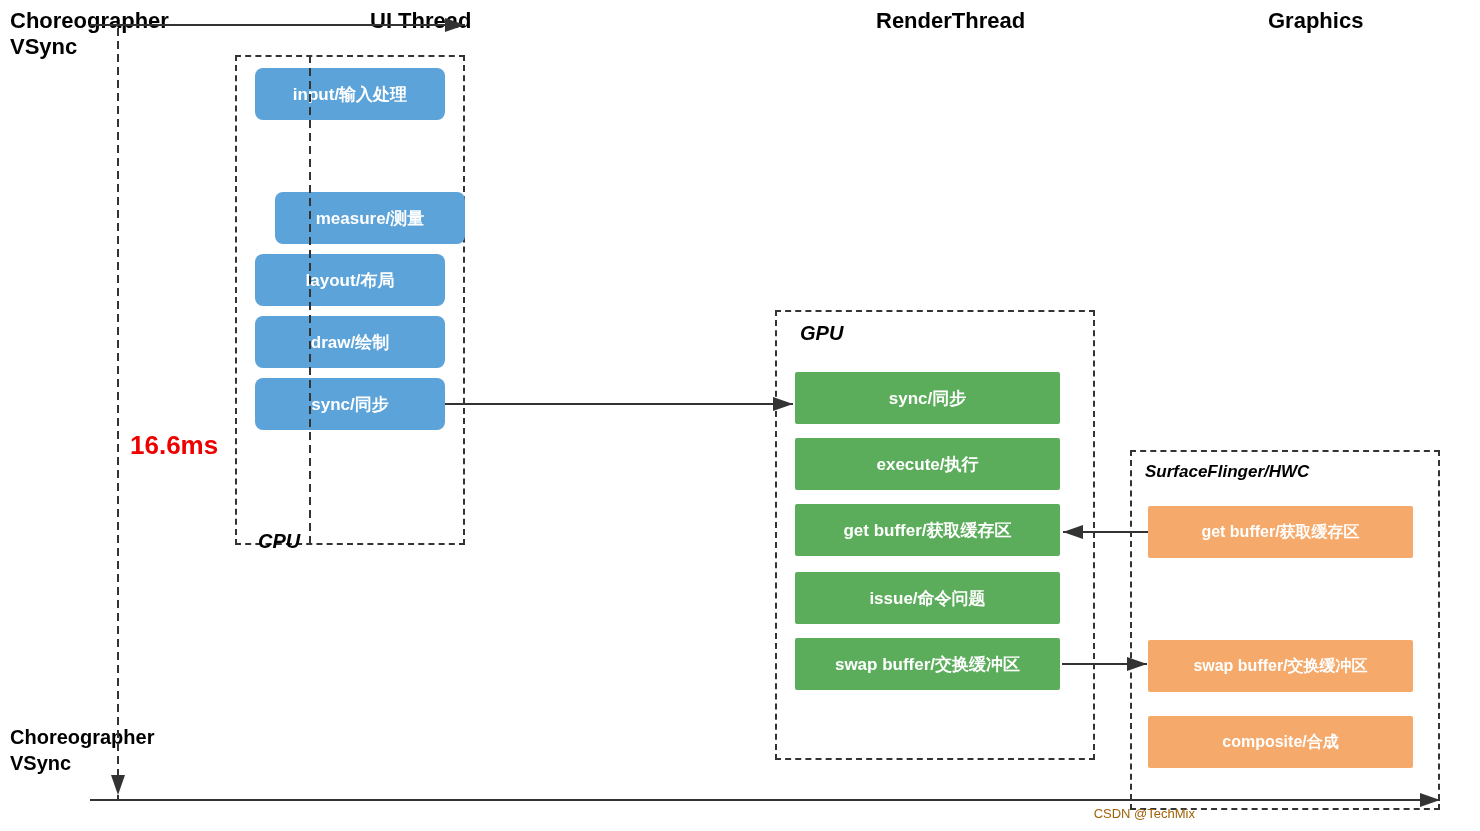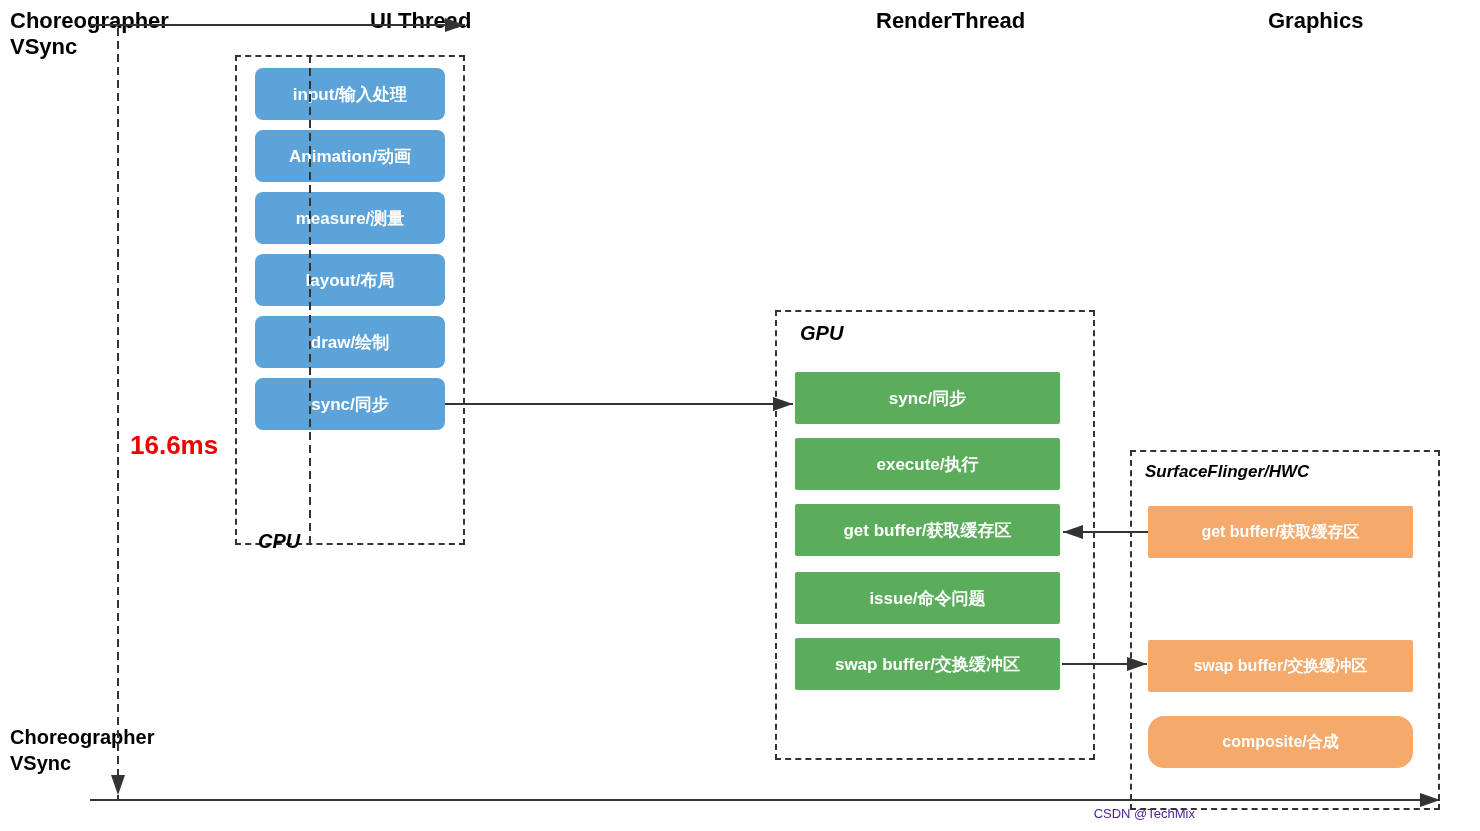--- a/index.html
+++ b/index.html
@@ -141,21 +141,21 @@
       height: 831px;
       pointer-events: none;
     }
 
     
     .watermark {
       position: absolute;
       bottom: 10px;
       right: 12px;
       font-size: 13px;
-      color: #4c1d95;
+      color: #a16207;
     }
   </style>
 </head>
 <body>
 
 <div class="diagram-container">
 
   <div class="col-header" style="left: 10px; top: 8px;">
     <span>Choreographer</span><br><span>VSync</span>
   </div>
@@ -179,35 +179,34 @@
   <div class="dashed-box cpu-box"></div>
   <div class="box-label" style="left: 258px; top: 530px;">CPU</div>
 
   <div class="dashed-box gpu-box"></div>
   <div class="box-label" style="left: 800px; top: 322px;">GPU</div>
 
   <div class="dashed-box sf-box"></div>
   <div class="box-label" style="left: 1145px; top: 462px; font-size:17px;">SurfaceFlinger/HWC</div>
 
   <div class="blue-block" style="top: 68px;">input/输入处理</div>
-  <div class="blue-block" style="top: 130px;">Animation/动画</div>
-  <div class="blue-block" style="top: 192px;">measure/测量</div>
+  <div class="blue-block" style="top: 192px; margin-left: 20px;">measure/测量</div>
   <div class="blue-block" style="top: 254px;">layout/布局</div>
   <div class="blue-block" style="top: 316px;">draw/绘制</div>
   <div class="blue-block" style="top: 378px;">sync/同步</div>
 
   <div class="green-block" style="top: 372px;">sync/同步</div>
   <div class="green-block" style="top: 438px; text-align: center;">execute/执行</div>
   <div class="green-block" style="top: 504px;">get buffer/获取缓存区</div>
   <div class="green-block" style="top: 572px;">issue/命令问题</div>
   <div class="green-block" style="top: 638px;">swap buffer/交换缓冲区</div>
 
   <div class="orange-block" style="top: 506px;">get buffer/获取缓存区</div>
   <div class="orange-block" style="top: 640px;">swap buffer/交换缓冲区</div>
-  <div class="orange-block" style="top: 716px; border-radius: 16px;">composite/合成</div>
+  <div class="orange-block" style="top: 716px;">composite/合成</div>
 
   <div class="timing-label" style="left: 130px; top: 430px; text-align: center;">16.6ms</div>
 
   <svg class="arrows-svg">
     <defs>
       <marker id="arrowhead" markerWidth="10" markerHeight="7" refX="10" refY="3.5" orient="auto">
         <polygon points="0 0, 10 3.5, 0 7" fill="#333"></polygon>
       </marker>
       <marker id="arrowhead-left" markerWidth="10" markerHeight="7" refX="0" refY="3.5" orient="auto">
         <polygon points="10 0, 0 3.5, 10 7" fill="#333"></polygon>

